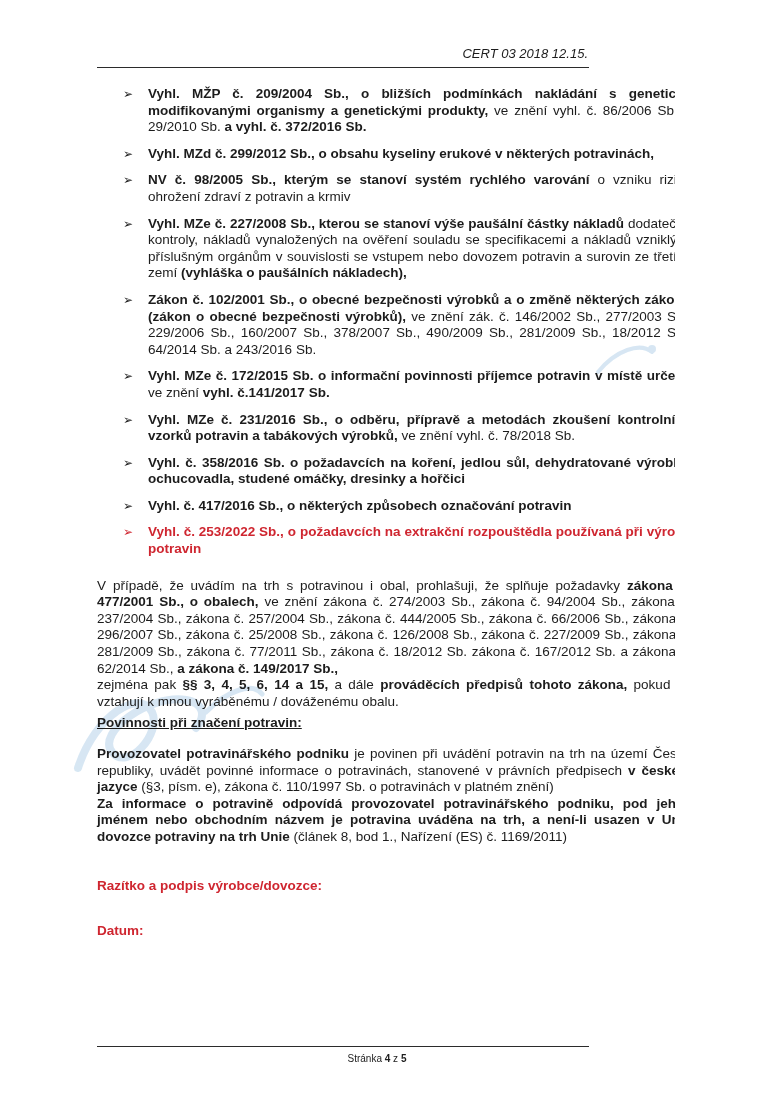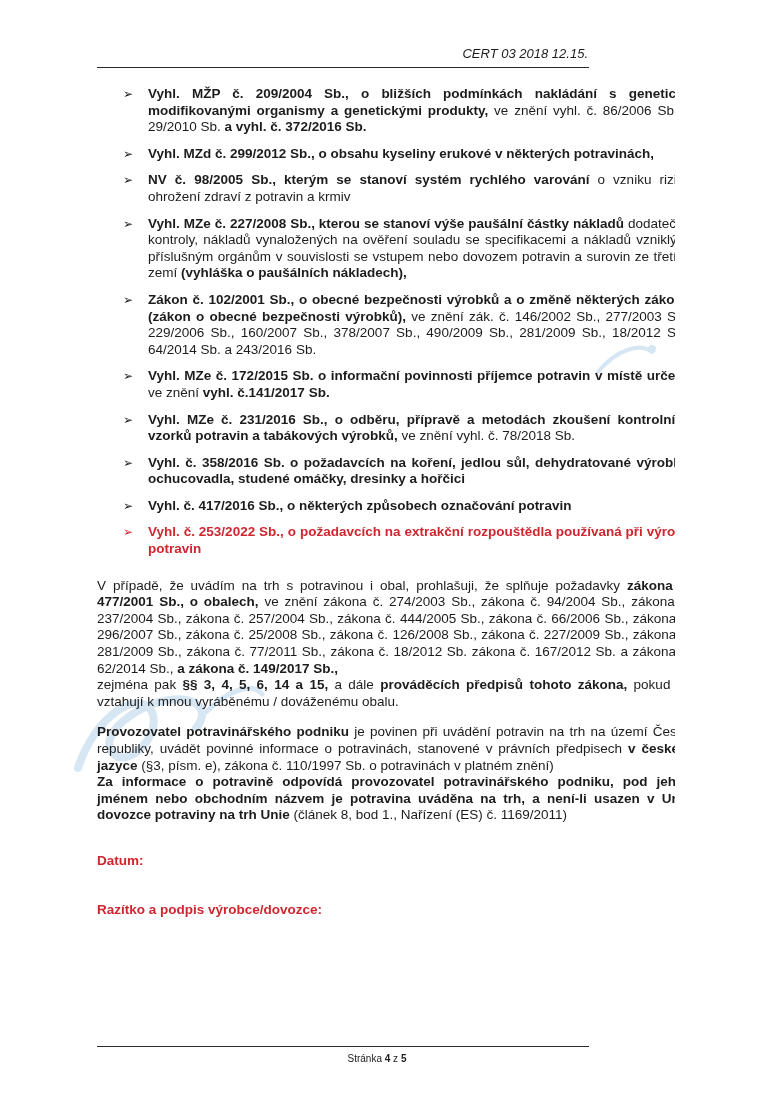--- a/index.html
+++ b/index.html
@@ -120,23 +120,24 @@
           <div class="btext"><span class="b">Vyhl. č. 417/2016 Sb., o některých způsobech označování potravin</span></div>
         </li>
         <li class="red-item">
           <span class="arrow">➢</span>
           <div class="btext"><span class="b">Vyhl. č. 253/2022 Sb., o požadavcích na extrakční rozpouštědla používaná při výrobě potravin</span></div>
         </li>
       </ul>
     <div id="paras">
         <div class="para packaging"><span>V případě, že uvádím na trh s potravinou i obal, prohlašuji, že splňuje požadavky </span><span class="b">zákona č. 477/2001 Sb., o obalech,</span><span> ve znění zákona č. 274/2003 Sb., zákona č. 94/2004 Sb., zákona č. 237/2004 Sb., zákona č. 257/2004 Sb., zákona č. 444/2005 Sb., zákona č. 66/2006 Sb., zákona č. 296/2007 Sb., zákona č. 25/2008 Sb., zákona č. 126/2008 Sb., zákona č. 227/2009 Sb., zákona č. 281/2009 Sb., zákona č. 77/2011 Sb., zákona č. 18/2012 Sb. zákona č. 167/2012 Sb. a zákona č. 62/2014 Sb., </span><span class="b">a zákona č. 149/2017 Sb.,</span></div>
         <div class="para packaging-cont"><span>zejména pak </span><span class="b">§§ 3, 4, 5, 6, 14 a 15,</span><span> a dále </span><span class="b">prováděcích předpisů tohoto zákona,</span><span> pokud se vztahují k mnou vyráběnému / dováženému obalu.</span></div>
+        <div class="para heading"><span class="b u">Povinnosti při značení potravin:</span></div>
         <div class="para labeling"><span class="b">Provozovatel potravinářského podniku</span><span> je povinen při uvádění potravin na trh na území České republiky, uvádět povinné informace o potravinách, stanovené v právních předpisech </span><span class="b">v českém jazyce</span><span> (§3, písm. e), zákona č. 110/1997 Sb. o potravinách v platném znění)</span></div>
         <div class="para labeling-cont"><span class="b">Za informace o potravině odpovídá provozovatel potravinářského podniku, pod jehož jménem nebo obchodním názvem je potravina uváděna na trh, a není-li usazen v Unii, dovozce potraviny na trh Unie</span><span> (článek 8, bod 1., Nařízení (ES) č. 1169/2011)</span></div>
+        <div class="para stamp"><span class="b r">Razítko a podpis výrobce/dovozce:</span></div>
         <div class="para date"><span class="b r">Datum:</span></div>
-        <div class="para stamp"><span class="b r">Razítko a podpis výrobce/dovozce:</span></div>
       </div>
   </div>
 
   <div class="footer-rule"></div>
   <div class="page-number" id="pagenum"><span>Stránka </span><span class="b">4</span><span> z </span><span class="b">5</span></div>
 
 </div>
 
 </body></html>

